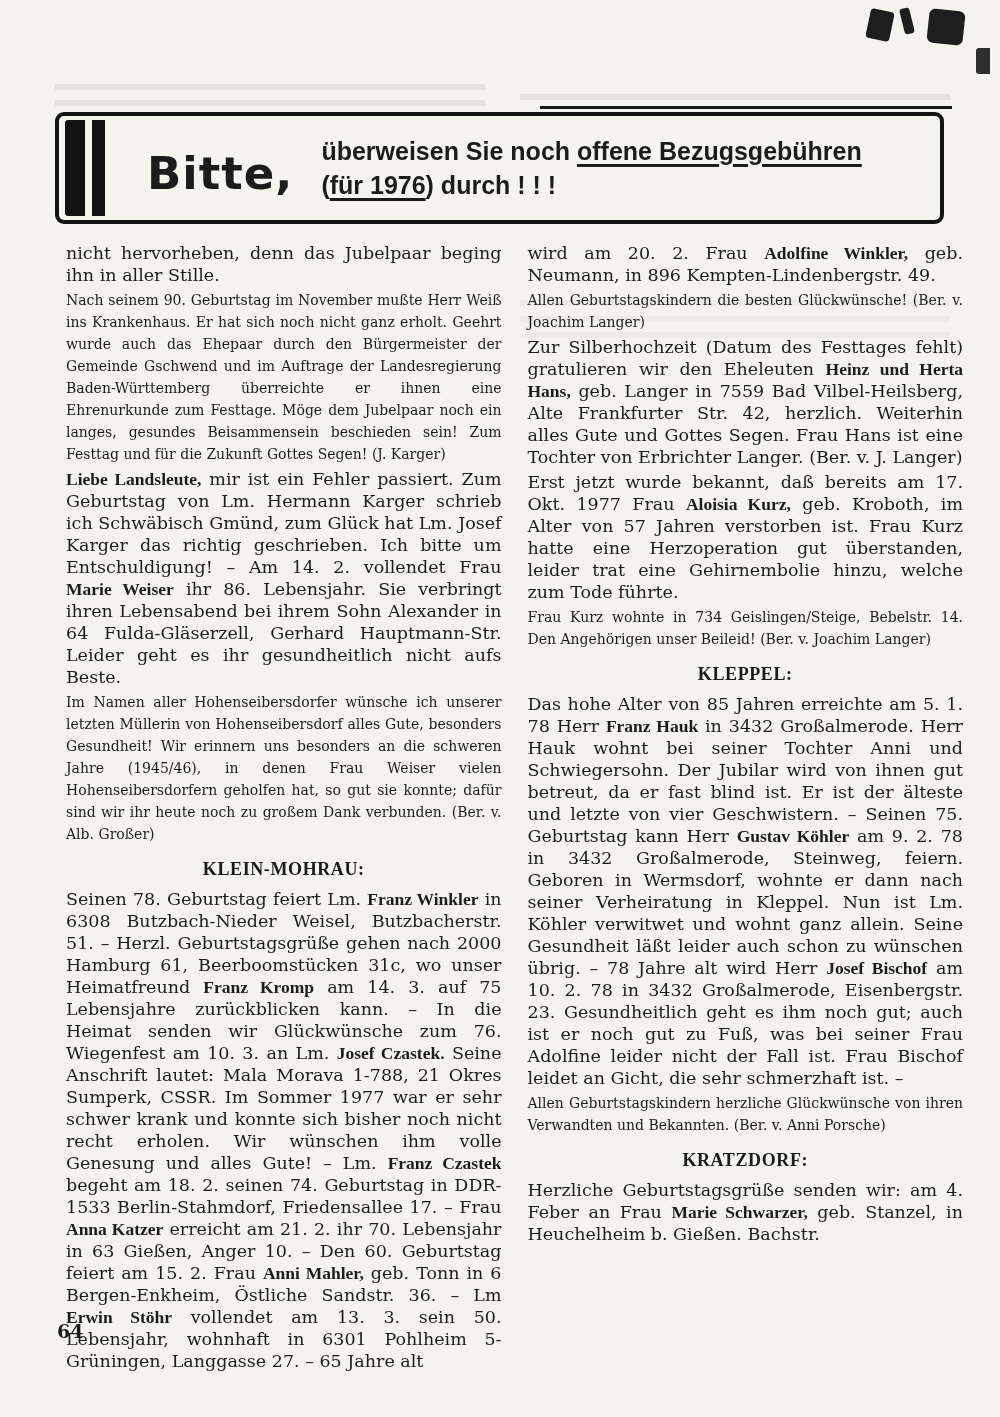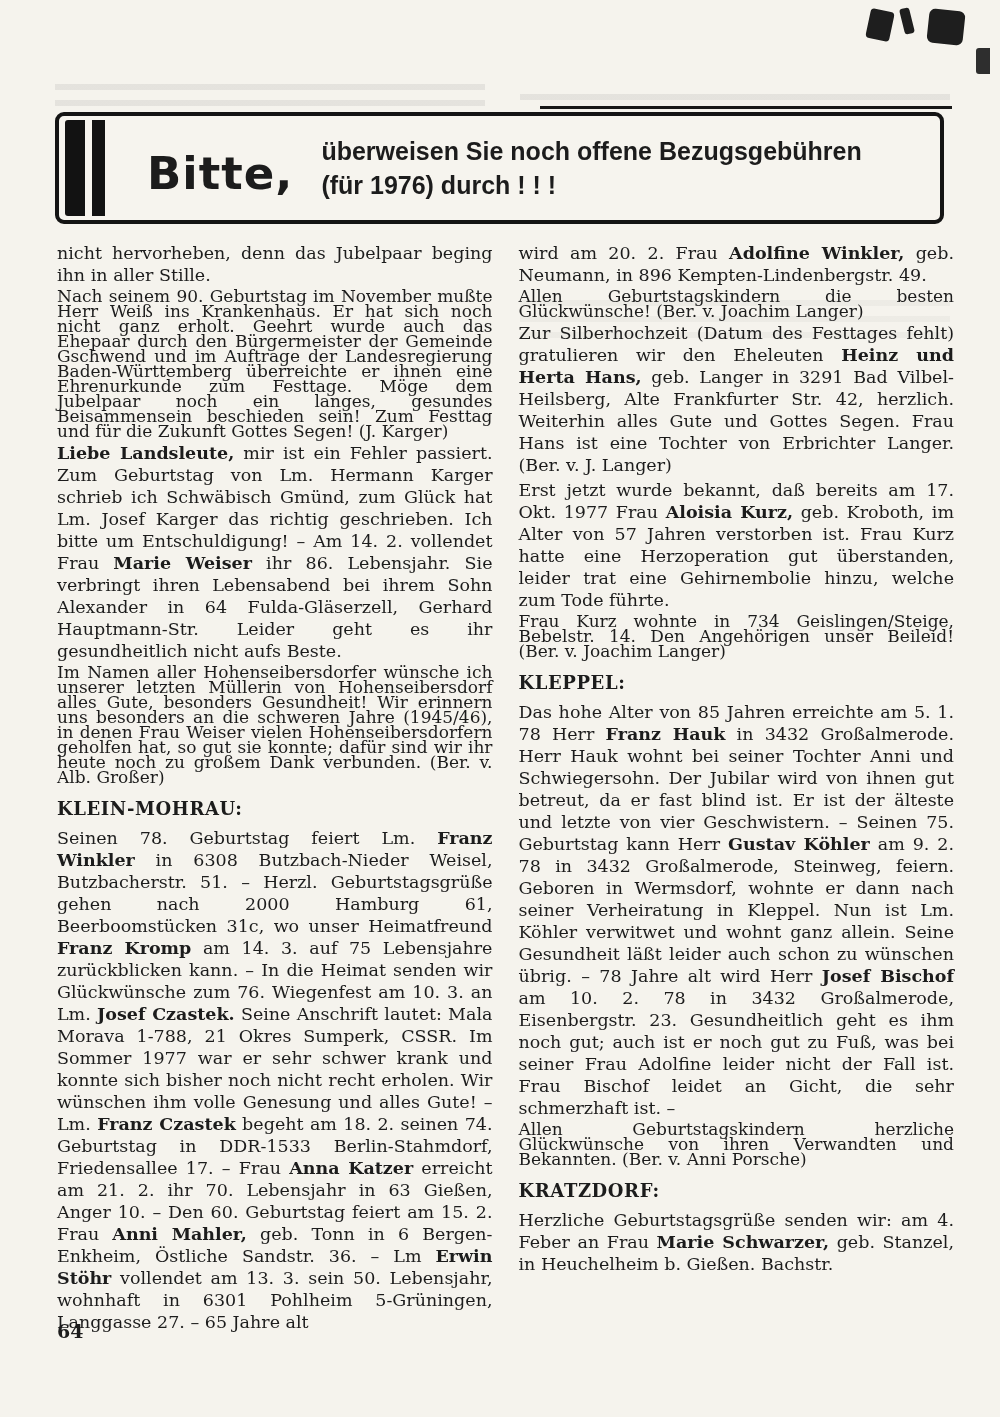--- a/index.html
+++ b/index.html
@@ -61,38 +61,38 @@
     white-space: nowrap;
   }
   .notice-lines { flex: 1; }
   .notice-line {
     font-family: "Liberation Sans", sans-serif;
     font-weight: bold;
     font-size: 25px;
     line-height: 34px;
     white-space: nowrap;
   }
-  .u { text-decoration-thickness: 2.5px; text-underline-offset: 4px; }
-  .b { font-weight: bold; }
+  .u { text-decoration: underline; text-decoration-thickness: 2.5px; text-underline-offset: 4px; }
+  .b { font-weight: bold; font-family: Liberation Serif, serif; }
 
   
   .columns {
     position: absolute;
-    left: 57px; top: 242px;
+    left: 66px; top: 242px;
     width: 897px;
     display: flex;
     gap: 26px;
   }
   .col { flex: 1 1 0; min-width: 0; }
   .block { margin: 0 0 3px 0; text-align: justify; }
   .block.normal { font-size: 17.5px; line-height: 22px; }
-  .block.small  { font-size: 17px; line-height: 15px; }
+  .block.small  { font-size: 14px; line-height: 22px; }
   .block.heading {
     font-size: 18px; font-weight: bold; letter-spacing: .6px;
-    margin: 13px 0 8px 0; text-align: left;
+    margin: 13px 0 8px 0; text-align: center;
   }
 
   .page-number {
     position: absolute;
     left: 57px; top: 1320px;
     font-size: 19px;
     font-weight: bold;
   }
 </style>
 </head>
@@ -123,21 +123,21 @@
         <p class="block normal"><span>nicht hervorheben, denn das Jubelpaar beging ihn in aller Stille.</span></p>
         <p class="block small"><span>Nach seinem 90. Geburtstag im November mußte Herr Weiß ins Krankenhaus. Er hat sich noch nicht ganz erholt. Geehrt wurde auch das Ehepaar durch den Bürgermeister der Gemeinde Gschwend und im Auftrage der Landesregierung Baden-Württemberg überreichte er ihnen eine Ehrenurkunde zum Festtage. Möge dem Jubelpaar noch ein langes, gesundes Beisammensein beschieden sein! Zum Festtag und für die Zukunft Gottes Segen! (J. Karger)</span></p>
         <p class="block normal"><span class="b">Liebe Landsleute,</span><span> mir ist ein Fehler passiert. Zum Geburtstag von Lm. Hermann Karger schrieb ich Schwäbisch Gmünd, zum Glück hat Lm. Josef Karger das richtig geschrieben. Ich bitte um Entschuldigung! – Am 14. 2. vollendet Frau </span><span class="b">Marie Weiser</span><span> ihr 86. Lebensjahr. Sie verbringt ihren Lebensabend bei ihrem Sohn Alexander in 64 Fulda-Gläserzell, Gerhard Hauptmann-Str. Leider geht es ihr gesundheitlich nicht aufs Beste.</span></p>
         <p class="block small"><span>Im Namen aller Hohenseibersdorfer wünsche ich unserer letzten Müllerin von Hohenseibersdorf alles Gute, besonders Gesundheit! Wir erinnern uns besonders an die schweren Jahre (1945/46), in denen Frau Weiser vielen Hohenseibersdorfern geholfen hat, so gut sie konnte; dafür sind wir ihr heute noch zu großem Dank verbunden. (Ber. v. Alb. Großer)</span></p>
         <p class="block heading"><span class="b">KLEIN-MOHRAU:</span></p>
         <p class="block normal"><span>Seinen 78. Geburtstag feiert Lm. </span><span class="b">Franz Winkler</span><span> in 6308 Butzbach-Nieder Weisel, Butzbacherstr. 51. – Herzl. Geburtstagsgrüße gehen nach 2000 Hamburg 61, Beerboomstücken 31c, wo unser Heimatfreund </span><span class="b">Franz Kromp</span><span> am 14. 3. auf 75 Lebensjahre zurückblicken kann. – In die Heimat senden wir Glückwünsche zum 76. Wiegenfest am 10. 3. an Lm. </span><span class="b">Josef Czastek.</span><span> Seine Anschrift lautet: Mala Morava 1-788, 21 Okres Sumperk, CSSR. Im Sommer 1977 war er sehr schwer krank und konnte sich bisher noch nicht recht erholen. Wir wünschen ihm volle Genesung und alles Gute! – Lm. </span><span class="b">Franz Czastek</span><span> begeht am 18. 2. seinen 74. Geburtstag in DDR-1533 Berlin-Stahmdorf, Friedensallee 17. – Frau </span><span class="b">Anna Katzer</span><span> erreicht am 21. 2. ihr 70. Lebensjahr in 63 Gießen, Anger 10. – Den 60. Geburtstag feiert am 15. 2. Frau </span><span class="b">Anni Mahler,</span><span> geb. Tonn in 6 Bergen-Enkheim, Östliche Sandstr. 36. – Lm </span><span class="b">Erwin Stöhr</span><span> vollendet am 13. 3. sein 50. Lebensjahr, wohnhaft in 6301 Pohlheim 5-Grüningen, Langgasse 27. – 65 Jahre alt</span></p>
       </div>
     <div class="col">
         <p class="block normal"><span>wird am 20. 2. Frau </span><span class="b">Adolfine Winkler,</span><span> geb. Neumann, in 896 Kempten-Lindenbergstr. 49.</span></p>
         <p class="block small"><span>Allen Geburtstagskindern die besten Glückwünsche! (Ber. v. Joachim Langer)</span></p>
-        <p class="block normal"><span>Zur Silberhochzeit (Datum des Festtages fehlt) gratulieren wir den Eheleuten </span><span class="b">Heinz und Herta Hans,</span><span> geb. Langer in 3291 Bad Vilbel-Heilsberg, Alte Frankfurter Str. 42, herzlich. Weiterhin alles Gute und Gottes Segen. Frau Hans ist eine Tochter von Erbrichter Langer. (Ber. v. J. Langer)</span></p>
+        <p class="block normal"><span>Zur Silberhochzeit (Datum des Festtages fehlt) gratulieren wir den Eheleuten </span><span class="b">Heinz und Herta Hans,</span><span> geb. Langer in 7559 Bad Vilbel-Heilsberg, Alte Frankfurter Str. 42, herzlich. Weiterhin alles Gute und Gottes Segen. Frau Hans ist eine Tochter von Erbrichter Langer. (Ber. v. J. Langer)</span></p>
         <p class="block normal"><span>Erst jetzt wurde bekannt, daß bereits am 17. Okt. 1977 Frau </span><span class="b">Aloisia Kurz,</span><span> geb. Kroboth, im Alter von 57 Jahren verstorben ist. Frau Kurz hatte eine Herzoperation gut überstanden, leider trat eine Gehirnembolie hinzu, welche zum Tode führte.</span></p>
         <p class="block small"><span>Frau Kurz wohnte in 734 Geislingen/Steige, Bebelstr. 14. Den Angehörigen unser Beileid! (Ber. v. Joachim Langer)</span></p>
         <p class="block heading"><span class="b">KLEPPEL:</span></p>
         <p class="block normal"><span>Das hohe Alter von 85 Jahren erreichte am 5. 1. 78 Herr </span><span class="b">Franz Hauk</span><span> in 3432 Großalmerode. Herr Hauk wohnt bei seiner Tochter Anni und Schwiegersohn. Der Jubilar wird von ihnen gut betreut, da er fast blind ist. Er ist der älteste und letzte von vier Geschwistern. – Seinen 75. Geburtstag kann Herr </span><span class="b">Gustav Köhler</span><span> am 9. 2. 78 in 3432 Großalmerode, Steinweg, feiern. Geboren in Wermsdorf, wohnte er dann nach seiner Verheiratung in Kleppel. Nun ist Lm. Köhler verwitwet und wohnt ganz allein. Seine Gesundheit läßt leider auch schon zu wünschen übrig. – 78 Jahre alt wird Herr </span><span class="b">Josef Bischof</span><span> am 10. 2. 78 in 3432 Großalmerode, Eisenbergstr. 23. Gesundheitlich geht es ihm noch gut; auch ist er noch gut zu Fuß, was bei seiner Frau Adolfine leider nicht der Fall ist. Frau Bischof leidet an Gicht, die sehr schmerzhaft ist. –</span></p>
         <p class="block small"><span>Allen Geburtstagskindern herzliche Glückwünsche von ihren Verwandten und Bekannten. (Ber. v. Anni Porsche)</span></p>
         <p class="block heading"><span class="b">KRATZDORF:</span></p>
         <p class="block normal"><span>Herzliche Geburtstagsgrüße senden wir: am 4. Feber an Frau </span><span class="b">Marie Schwarzer,</span><span> geb. Stanzel, in Heuchelheim b. Gießen. Bachstr.</span></p>
       </div>
   </div>
 

